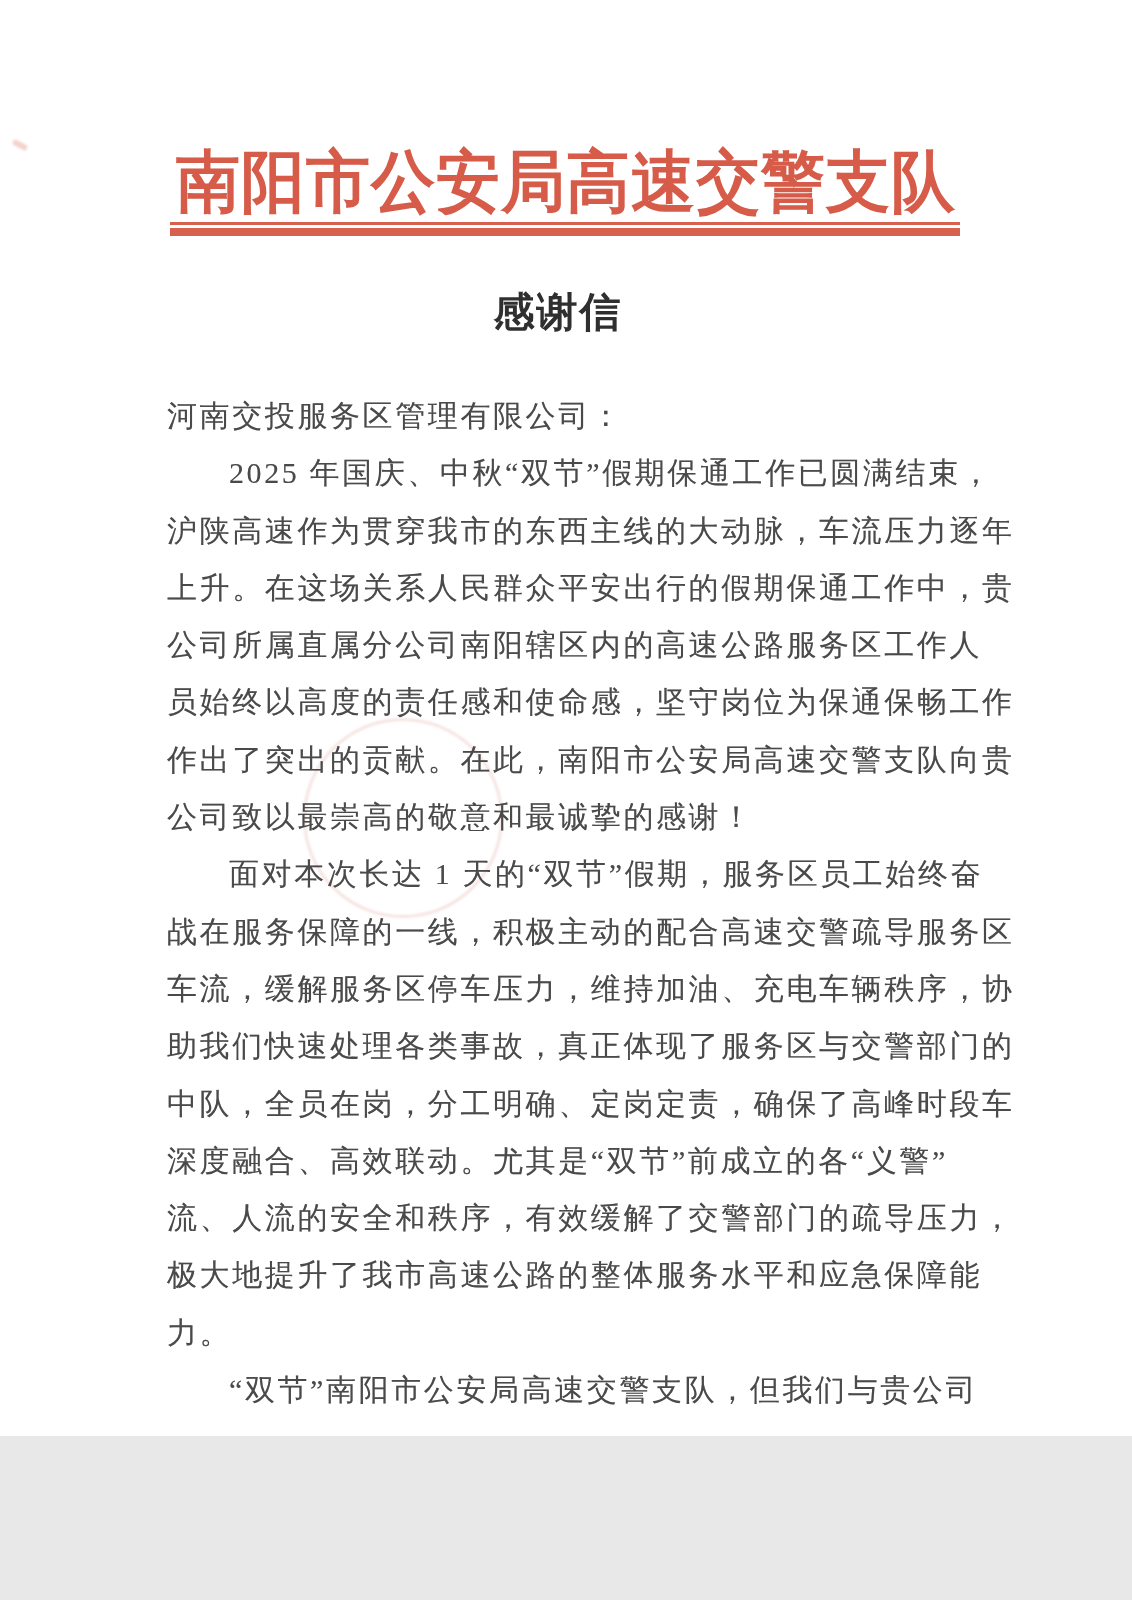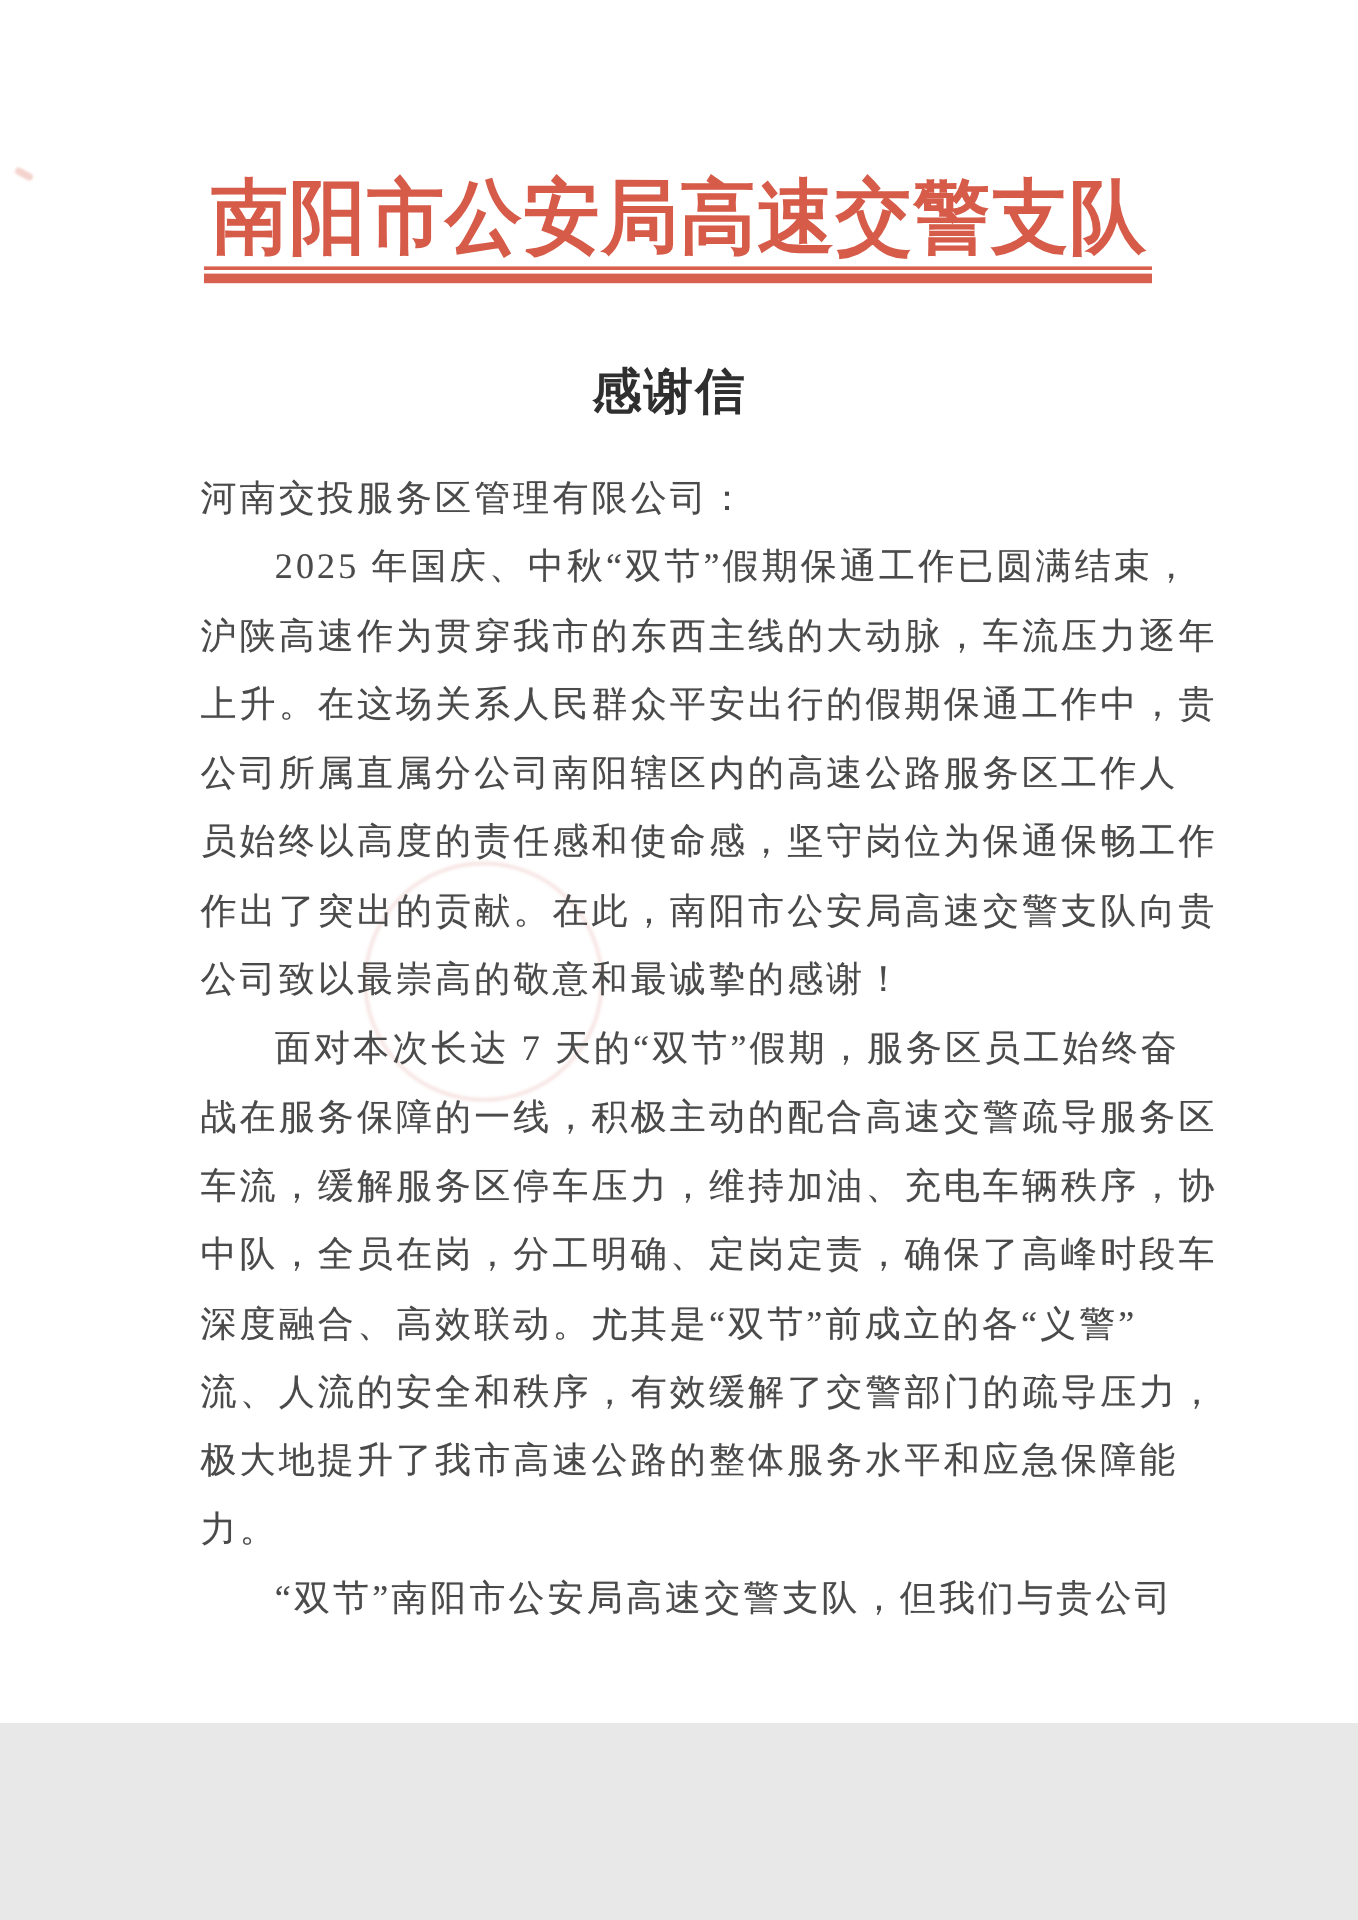--- a/index.html
+++ b/index.html
@@ -42,21 +42,21 @@
     width: 790px;
   }
   .rule-thin  { height: 3px; background: var(--rule, #d8604f); }
   .rule-gap   { height: 3px; background: transparent; }
   .rule-thick { height: 8px; background: var(--rule, #d8604f); }
 
   
   .letter-heading {
     position: absolute;
     left: 0;
-    top: 299px;
+    top: 285px;
     width: 1116px;
     margin: 0;
     text-align: center;
     font-size: 41px;
     font-weight: 700;
     letter-spacing: 2px;
     color: var(--ink-heading, #2f2f2f);
   }
 
   
@@ -135,23 +135,24 @@
 
   <div class="letter-body">
       <div class="line">河南交投服务区管理有限公司：</div>
       <div class="line indent">2025 年国庆、中秋“双节”假期保通工作已圆满结束，</div>
       <div class="line">沪陕高速作为贯穿我市的东西主线的大动脉，车流压力逐年</div>
       <div class="line">上升。在这场关系人民群众平安出行的假期保通工作中，贵</div>
       <div class="line">公司所属直属分公司南阳辖区内的高速公路服务区工作人</div>
       <div class="line">员始终以高度的责任感和使命感，坚守岗位为保通保畅工作</div>
       <div class="line">作出了突出的贡献。在此，南阳市公安局高速交警支队向贵</div>
       <div class="line">公司致以最崇高的敬意和最诚挚的感谢！</div>
-      <div class="line indent">面对本次长达 7 天的“双节”假期，服务区员工始终奋</div>
+      <div class="line indent">面对本次长达 1 天的“双节”假期，服务区员工始终奋</div>
       <div class="line">战在服务保障的一线，积极主动的配合高速交警疏导服务区</div>
       <div class="line">车流，缓解服务区停车压力，维持加油、充电车辆秩序，协</div>
+      <div class="line">助我们快速处理各类事故，真正体现了服务区与交警部门的</div>
       <div class="line">中队，全员在岗，分工明确、定岗定责，确保了高峰时段车</div>
       <div class="line">深度融合、高效联动。尤其是“双节”前成立的各“义警”</div>
       <div class="line">流、人流的安全和秩序，有效缓解了交警部门的疏导压力，</div>
       <div class="line">极大地提升了我市高速公路的整体服务水平和应急保障能</div>
       <div class="line">力。</div>
       <div class="line indent">“双节”南阳市公安局高速交警支队，但我们与贵公司</div>
     </div>
 
   <div class="footer-rules">
     <div class="rule-thin"></div>

